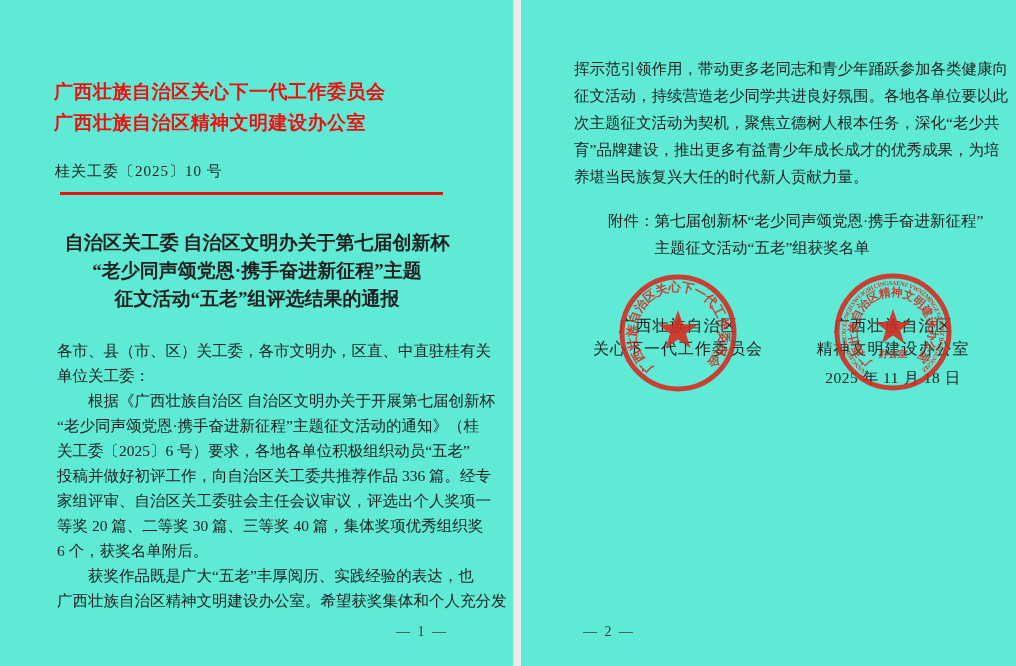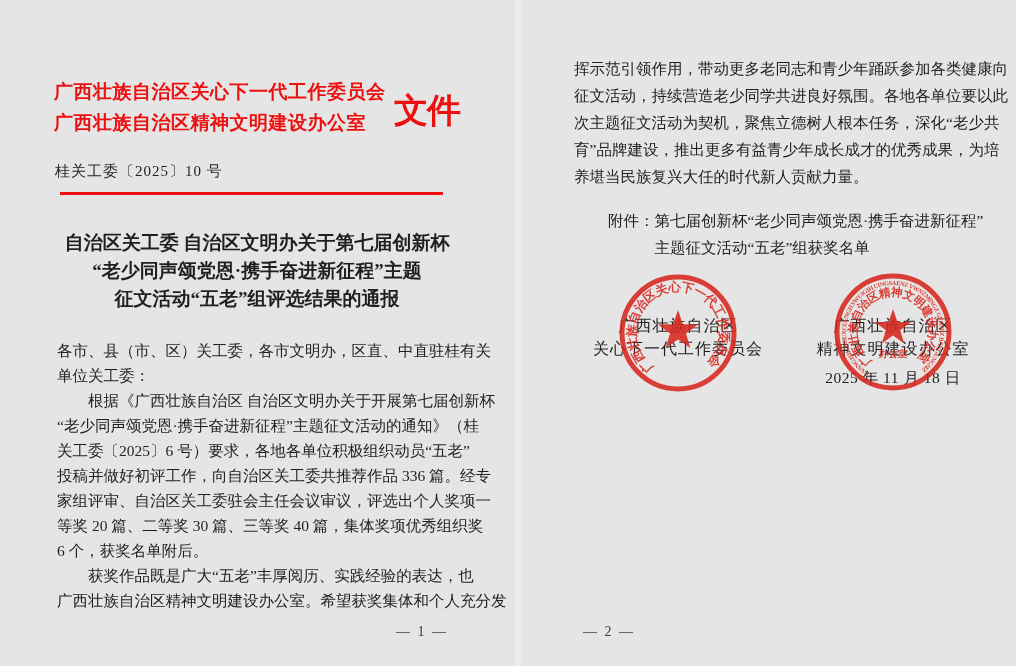--- a/index.html
+++ b/index.html
@@ -4,21 +4,21 @@
 <style>
   html, body { margin: 0; padding: 0; }
   body {
     width: 1016px; height: 666px;
     background: #ffffff;
     position: relative;
     overflow: hidden;
     font-family: "Liberation Serif", "DejaVu Serif", serif;
     color: #1f1f1f;
   }
-  .page { position: absolute; top: 0; height: 666px; background: #e5e5e5; }
+  .page { position: absolute; top: 0; height: 666px; background: #5eead4; }
   .page-left  { left: 0;   width: 514px; }
   .page-right { left: 521px; width: 495px; }
   .page-gap {
     position: absolute; left: 513px; top: 0; width: 8px; height: 666px;
     background: #ebebeb;
     border-left: 1px solid #dddddd;
     border-right: 1px solid #f3f3f3;
   }
 
   
@@ -93,21 +93,20 @@
 <body>
 
 <div>
 
   <div class="page page-left">
 
     <div class="org-block">
       <div>广西壮族自治区关心下一代工作委员会</div>
       <div>广西壮族自治区精神文明建设办公室</div>
     </div>
-    <div class="doc-word">文件</div>
 
     <div class="doc-number">桂关工委〔2025〕10 号</div>
 
     <div class="red-rule"></div>
 
     <div class="doc-title">
         <div class="title-line">自治区关工委 自治区文明办关于第七届创新杯</div>
         <div class="title-line">“老少同声颂党恩·携手奋进新征程”主题</div>
         <div class="title-line">征文活动“五老”组评选结果的通报</div>
       </div>

